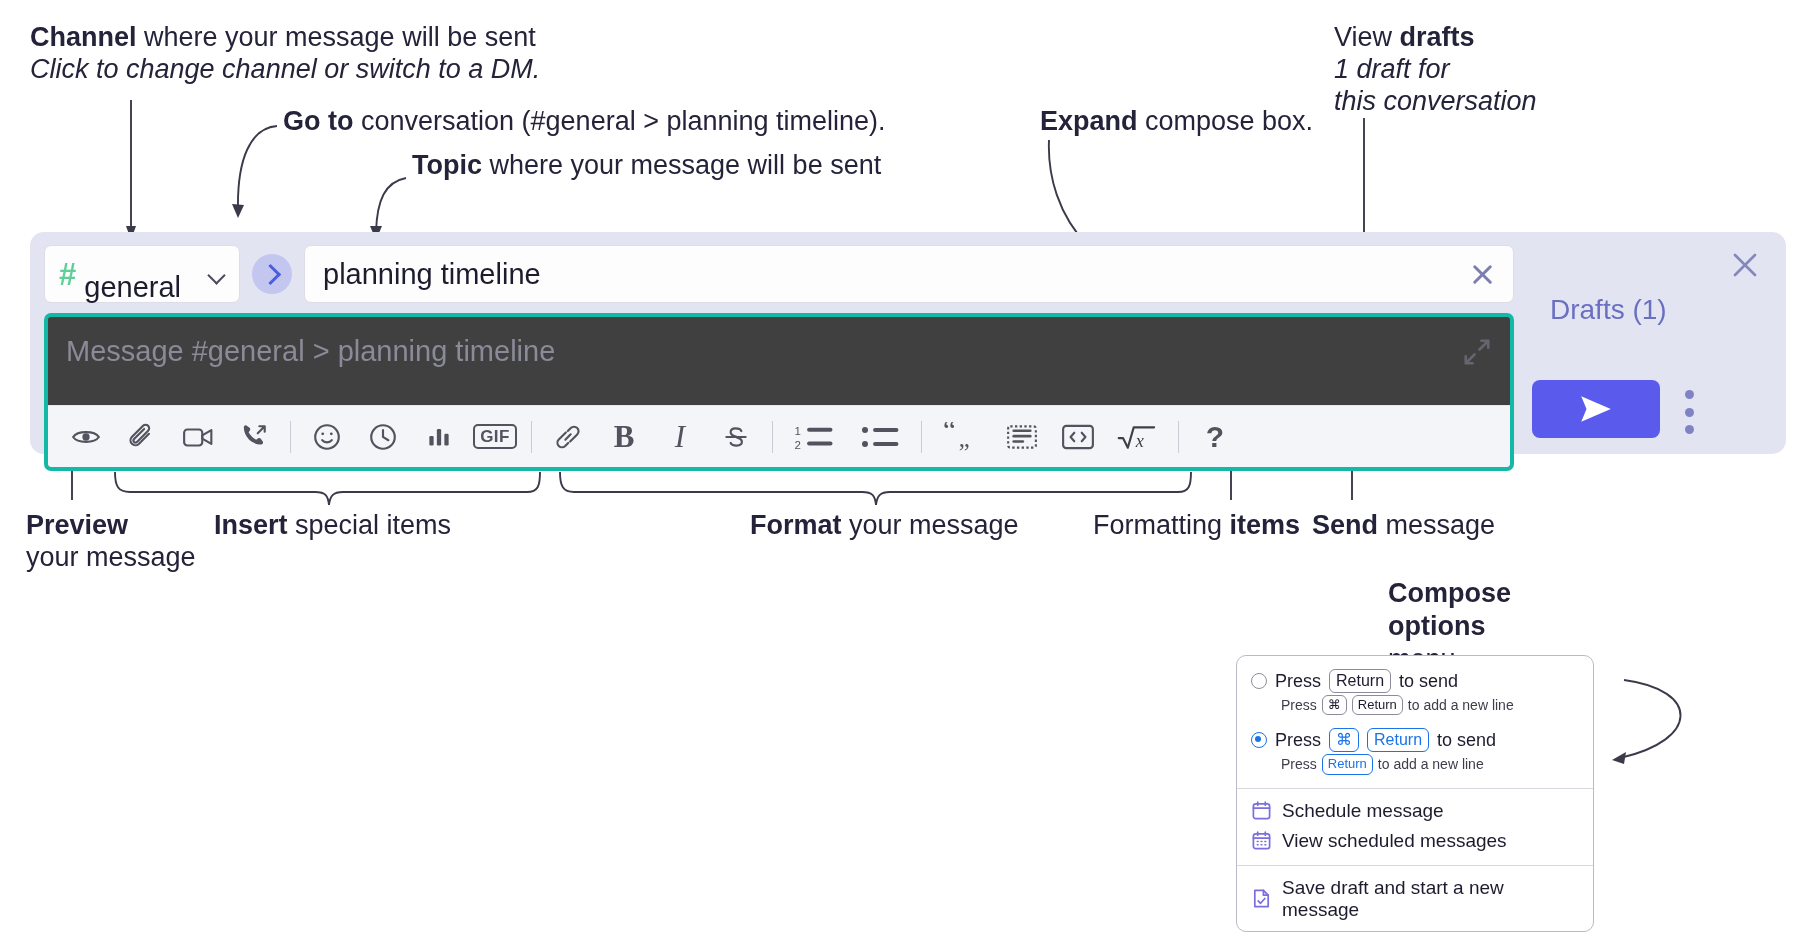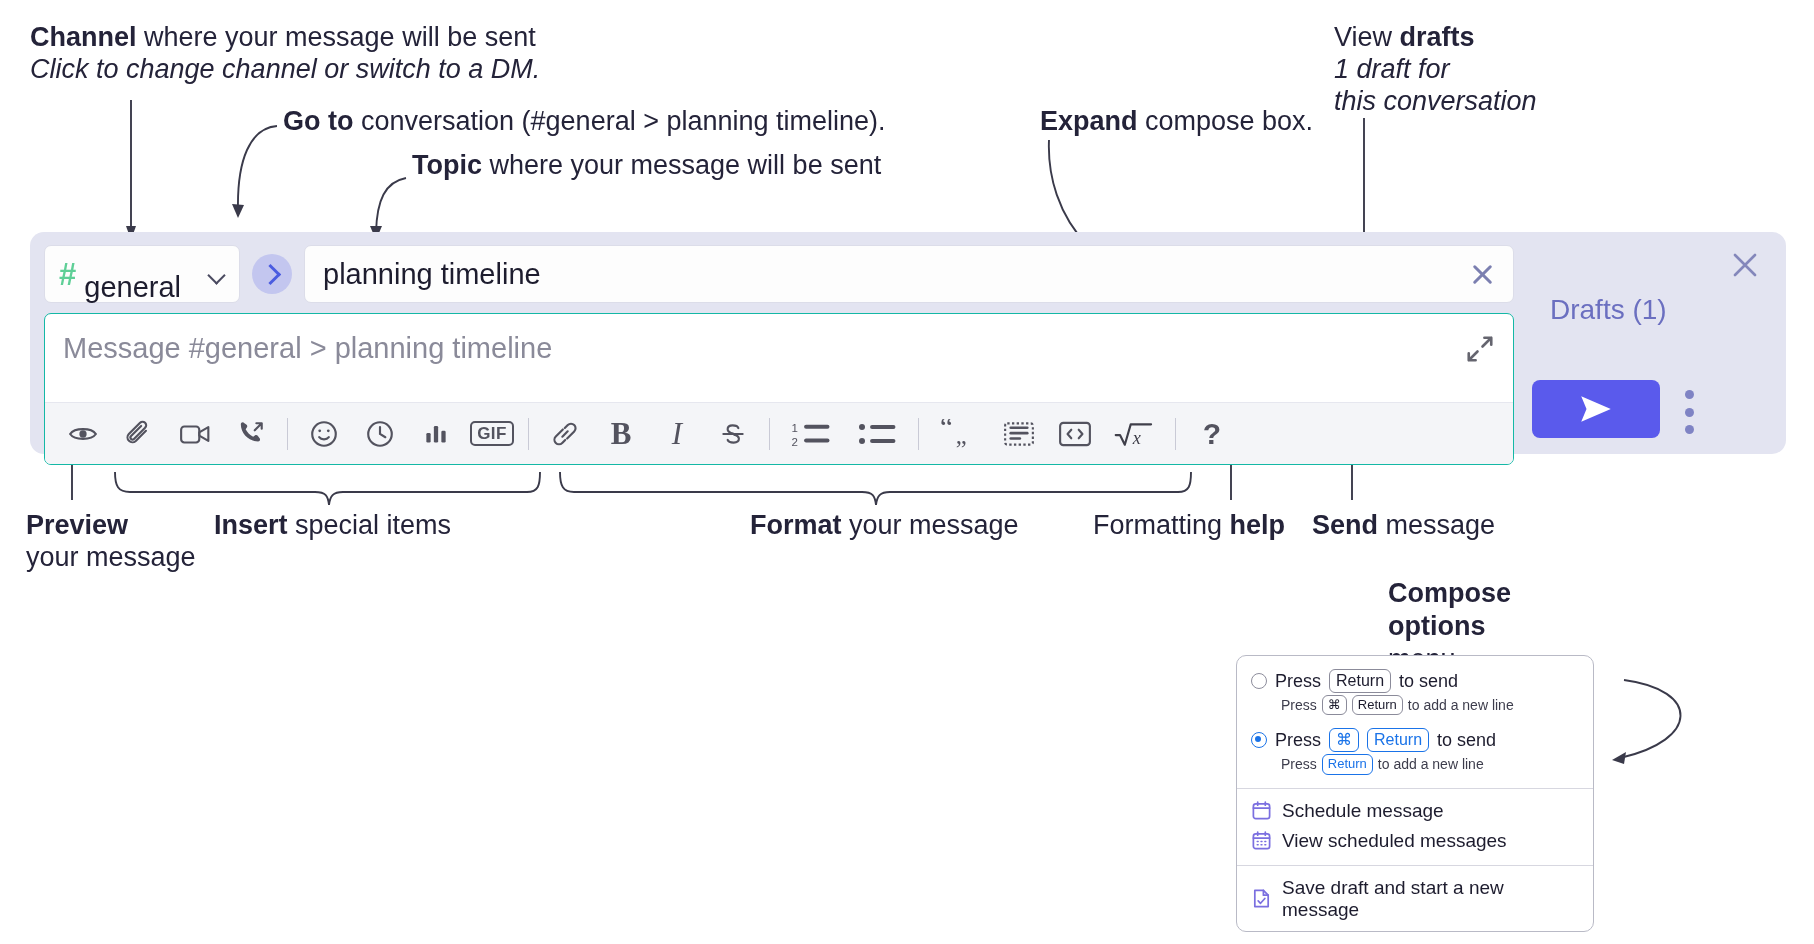--- a/index.html
+++ b/index.html
@@ -132,22 +132,22 @@
     width: 25px; height: 3px;
     background: #7b7fb0;
     border-radius: 2px;
   }
   .xicon::before { transform: rotate(45deg); }
   .xicon::after  { transform: rotate(-45deg); }
 
   
   #msg-box {
     margin-top: 10px;
-    background: #ffffff;
-    border: 1px solid #14b8a6;
+    background: #404040;
+    border: 4px solid #14b8a6;
     border-radius: 7px;
     overflow: hidden;
   }
   #msg-input-area {
     height: 88px;
     position: relative;
   }
   #msg-placeholder {
     position: absolute;
     left: 18px;
@@ -370,21 +370,21 @@
 
 <div class="anno" style="left:214px; top:510px;">
   <b>Insert</b><span> special items</span>
 </div>
 
 <div class="anno" style="left:750px; top:510px;">
   <b>Format</b><span> your message</span>
 </div>
 
 <div class="anno" style="left:1093px; top:510px;">
-  <span>Formatting </span><b>help</b>
+  <span>Formatting </span><b>items</b>
 </div>
 
 <div class="anno" style="left:1312px; top:510px;">
   <b>Send</b><span> message</span>
 </div>
 
 <div class="anno" style="left:1388px; top:577px; line-height:1.22;">
   <b style="display:block;">Compose</b>
   <b style="display:block;">options</b>
   <span style="display:block;">menu</span>

